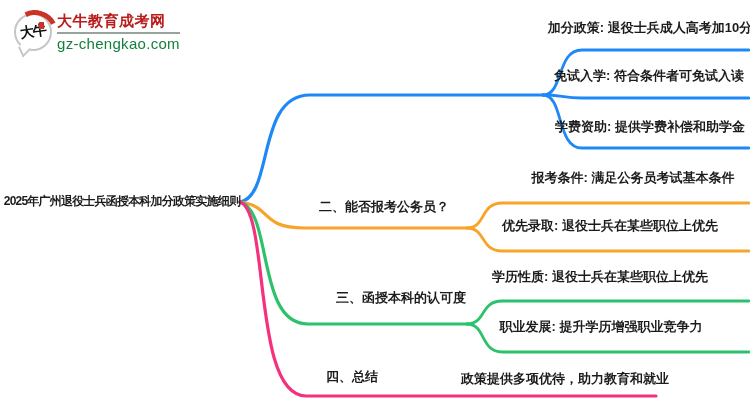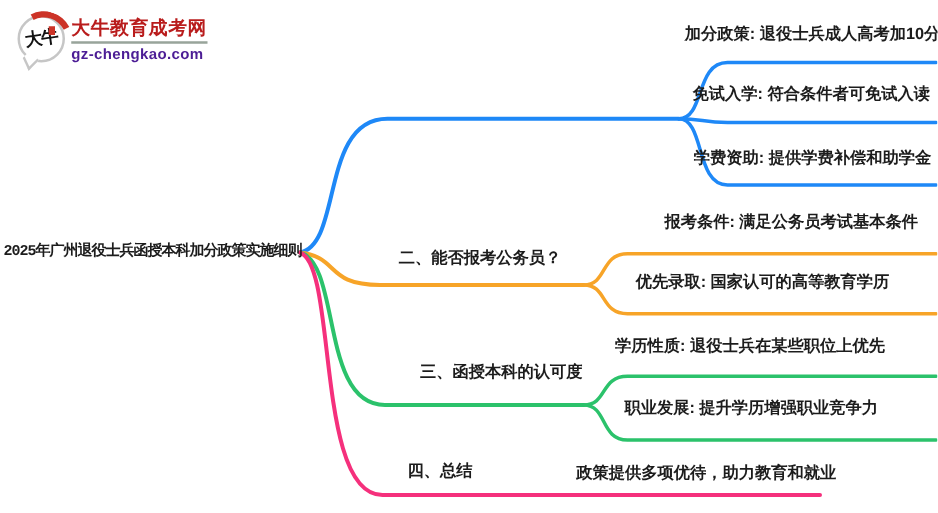--- a/index.html
+++ b/index.html
@@ -33,21 +33,21 @@
     border:5px solid transparent;border-top-color:#cc3327;
     transform:rotate(18deg);
   }
   .logo-chars{
     font-size:14px;font-weight:700;color:#111;transform:rotate(-8deg);
     letter-spacing:-1px;
   }
   .logo-seal{position:absolute;right:6px;top:7px;width:5px;height:7px;background:#cc3327;}
   .logo-title{font-size:15px;font-weight:700;color:#b91c1c;letter-spacing:0.5px;}
   .logo-divider{height:2px;background:#98a49a;margin:1px 0 1px 0;}
-  .logo-domain{font-size:12px;font-weight:700;color:#4c1d95;letter-spacing:0.3px;}
+  .logo-domain{font-size:15px;font-weight:400;color:#15803d;letter-spacing:0.3px;}
 </style>
 </head>
 <body>
 
 <div class="stage">
 
   <div class="logo">
     <div class="logo-bubble">
       <span class="logo-arc"></span>
       <span class="logo-chars">大牛</span>
@@ -72,29 +72,29 @@
     <path d="M467,228 C486,228 480,203 502,203 L749,203" stroke-width="2.8" stroke="#F7A428"></path>
     <path d="M467,228 C486,228 480,251 502,251 L749,251" stroke-width="2.8" stroke="#F7A428"></path>
 
     <path d="M240,202 C273,211 256,324 308,324 L467,324" stroke-width="3.2" stroke="#2BC26B"></path>
     <path d="M467,324 C486,324 480,301 502,301 L749,301" stroke-width="2.8" stroke="#2BC26B"></path>
     <path d="M467,324 C486,324 480,352 502,352 L749,352" stroke-width="2.8" stroke="#2BC26B"></path>
 
     <path d="M240,202 C270,212 252,396 306,396 L656,396" stroke-width="3.2" stroke="#F5307C"></path>
   </svg>
 
-  <div class="node root" style="left:122px;top:202px;font-family:Liberation Mono, monospace;">2025年广州退役士兵函授本科加分政策实施细则</div>
+  <div class="node root" style="left:122px;top:202px;">2025年广州退役士兵函授本科加分政策实施细则</div>
 
   <div class="node" style="left:650px;top:28px;">加分政策: 退役士兵成人高考加10分</div>
   <div class="node" style="left:649px;top:76px;">免试入学: 符合条件者可免试入读</div>
   <div class="node" style="left:650px;top:127px;">学费资助: 提供学费补偿和助学金</div>
 
   <div class="node" style="left:384px;top:207px;">二、能否报考公务员？</div>
   <div class="node" style="left:598px;top:178px;margin-left:35px;">报考条件: 满足公务员考试基本条件</div>
-  <div class="node" style="left:610px;top:226px;">优先录取: 国家认可的高等教育学历</div>
+  <div class="node" style="left:610px;top:226px;">优先录取: 退役士兵在某些职位上优先</div>
 
   <div class="node" style="left:401px;top:298px;">三、函授本科的认可度</div>
   <div class="node" style="left:600px;top:277px;">学历性质: 退役士兵在某些职位上优先</div>
   <div class="node" style="left:601px;top:327px;">职业发展: 提升学历增强职业竞争力</div>
 
   <div class="node" style="left:352px;top:377px;">四、总结</div>
   <div class="node" style="left:565px;top:379px;">政策提供多项优待，助力教育和就业</div>
 
 </div>
 

